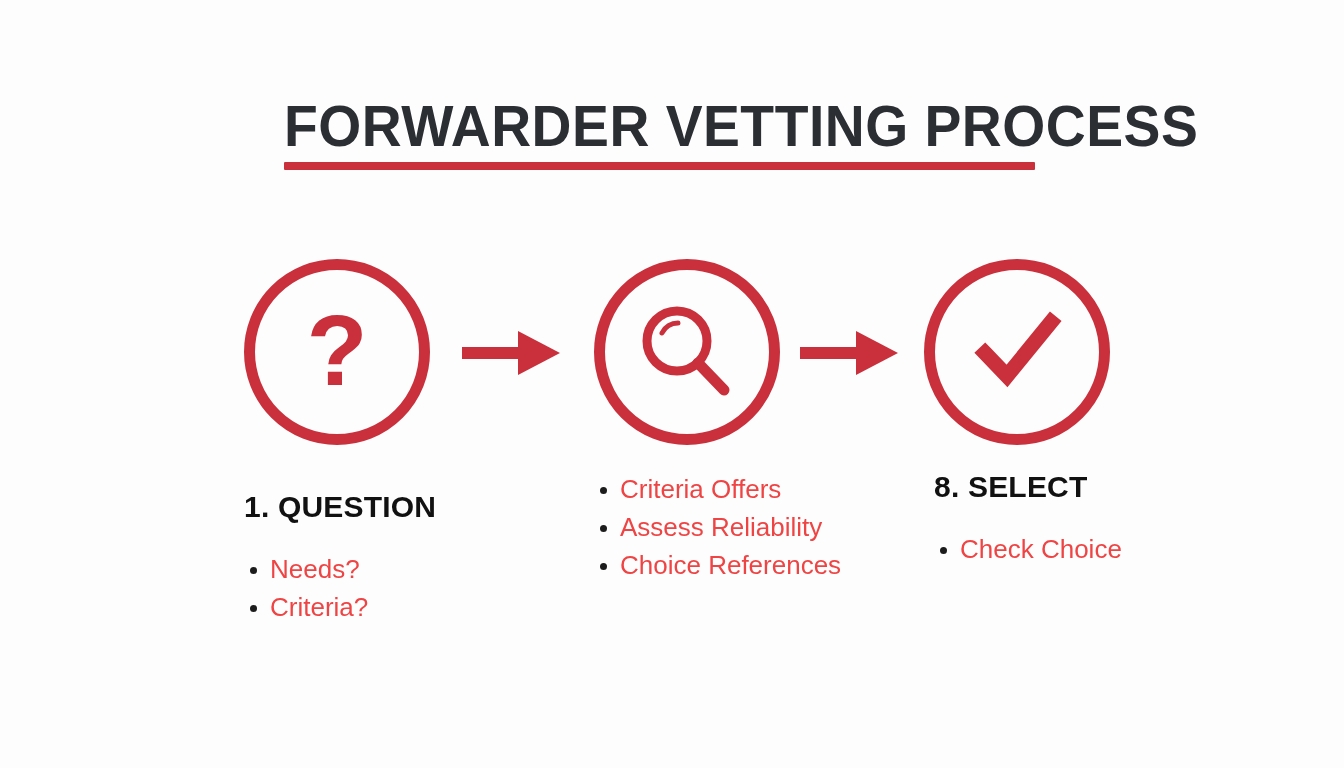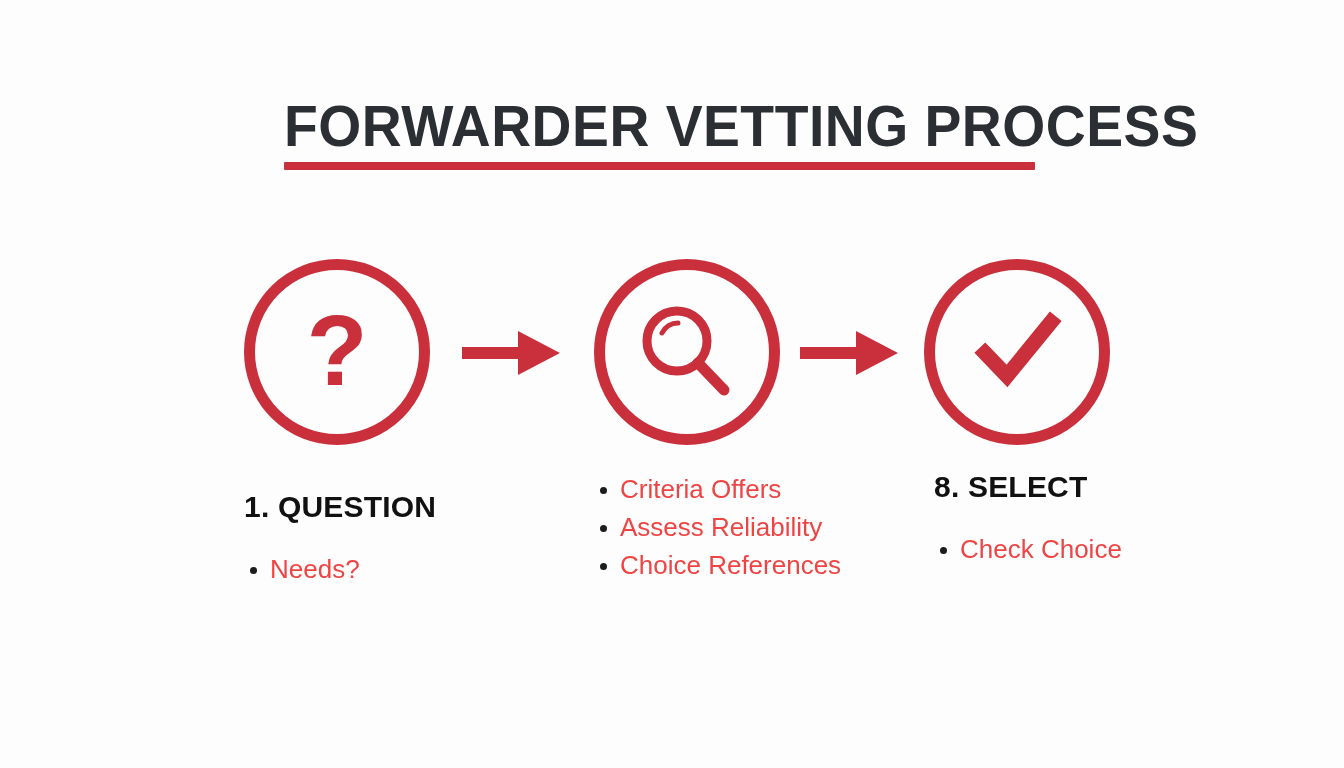--- a/index.html
+++ b/index.html
@@ -189,20 +189,21 @@
     </div>
 
   </div>
 
   <div class="columns">
 
     <div class="col col-1">
       <h2 class="col-heading">1. QUESTION</h2>
       <ul class="col-list">
         <li>Needs?</li>
+        <li>Criteria?</li>
       </ul>
     </div>
 
     <div class="col col-2">
       <ul class="col-list">
         <li>Criteria Offers</li>
         <li>Assess Reliability</li>
         <li>Choice References</li>
       </ul>
     </div>

